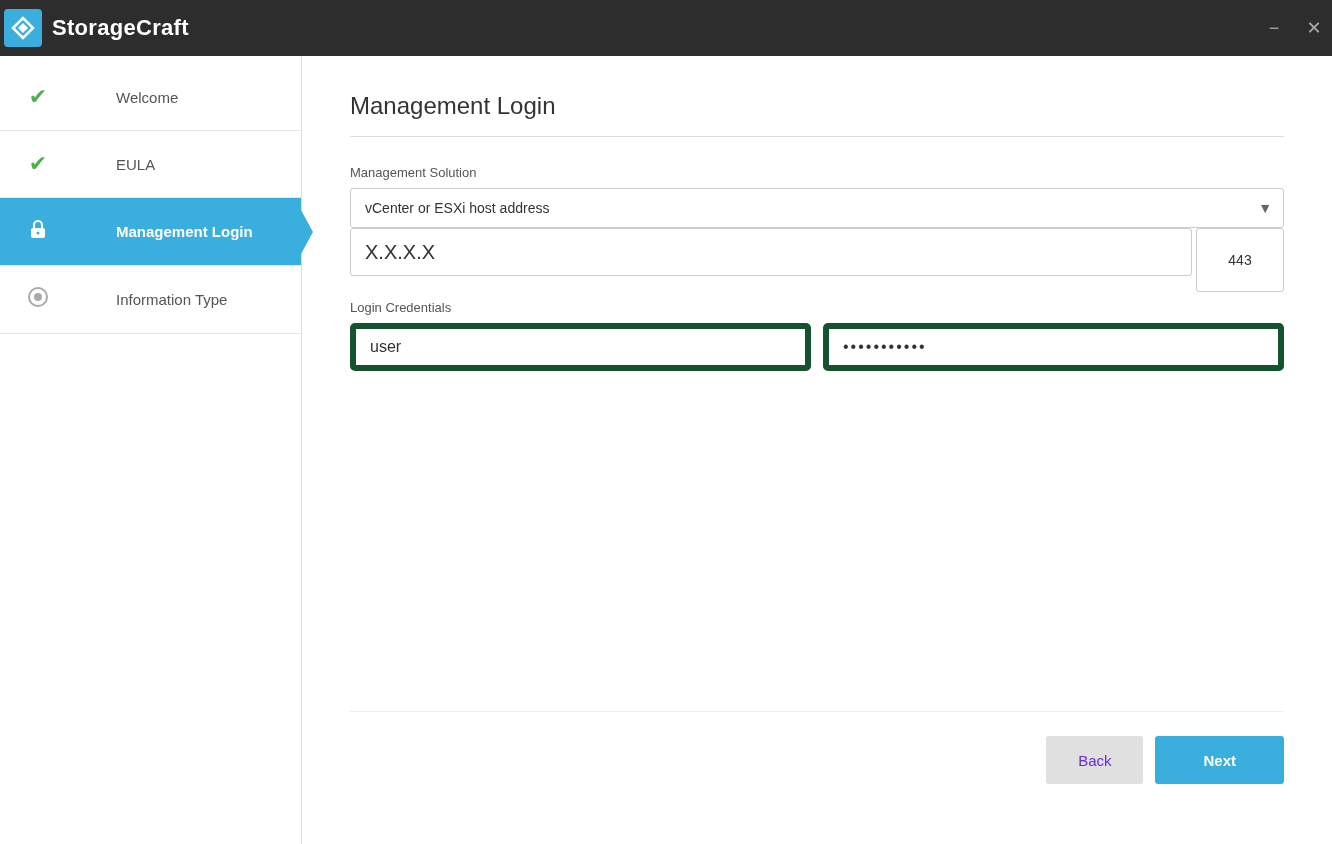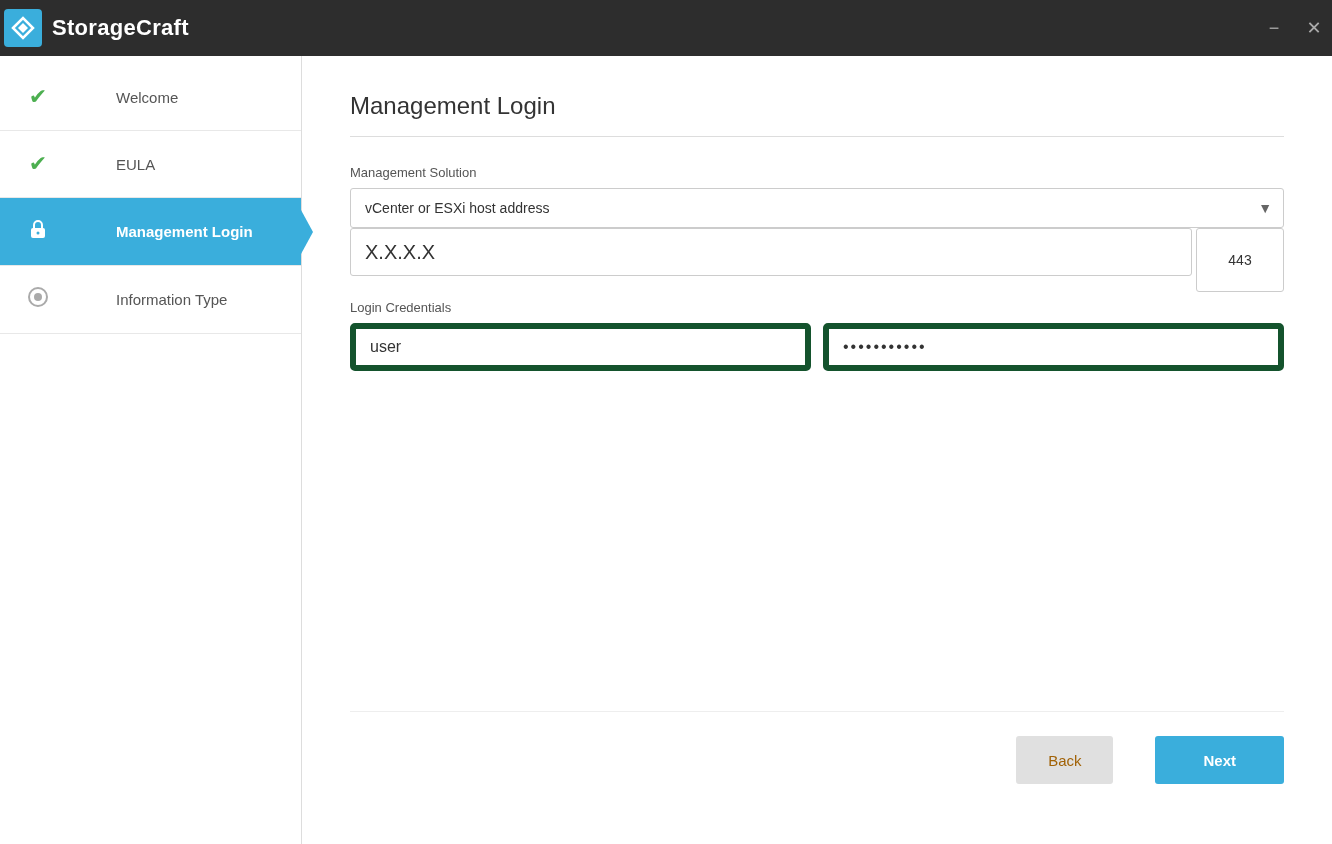--- a/index.html
+++ b/index.html
@@ -240,38 +240,37 @@
       border-top: 1px solid #eee;
       margin-top: 340px;
     }
 
     .btn-back {
       padding: 10px 32px;
       background: #e0e0e0;
       border: none;
       border-radius: 3px;
       font-size: 15px;
-      color: #a16207;
+      color: #6d28d9;
       cursor: pointer;
       min-width: 90px;
       height: 48px;
     }
 
     .btn-next {
       padding: 10px 48px;
       background: #3aaedc;
       border: none;
       border-radius: 3px;
       font-size: 15px;
       color: #ffffff;
       cursor: pointer;
       min-width: 90px;
       height: 48px;
       font-weight: 600;
-      margin-left: 30px;
     }
   </style>
 </head>
 <body>
 
 <div class="title-bar">
   <div class="title-bar-logo">
     <svg class="logo-icon" viewBox="0 0 38 38" xmlns="http://www.w3.org/2000/svg">
       <rect width="38" height="38" rx="4" fill="#3aaedc"></rect>
       <path d="M9 19 L19 9 L29 19 L19 29 Z" fill="none" stroke="white" stroke-width="2.5"></path>

